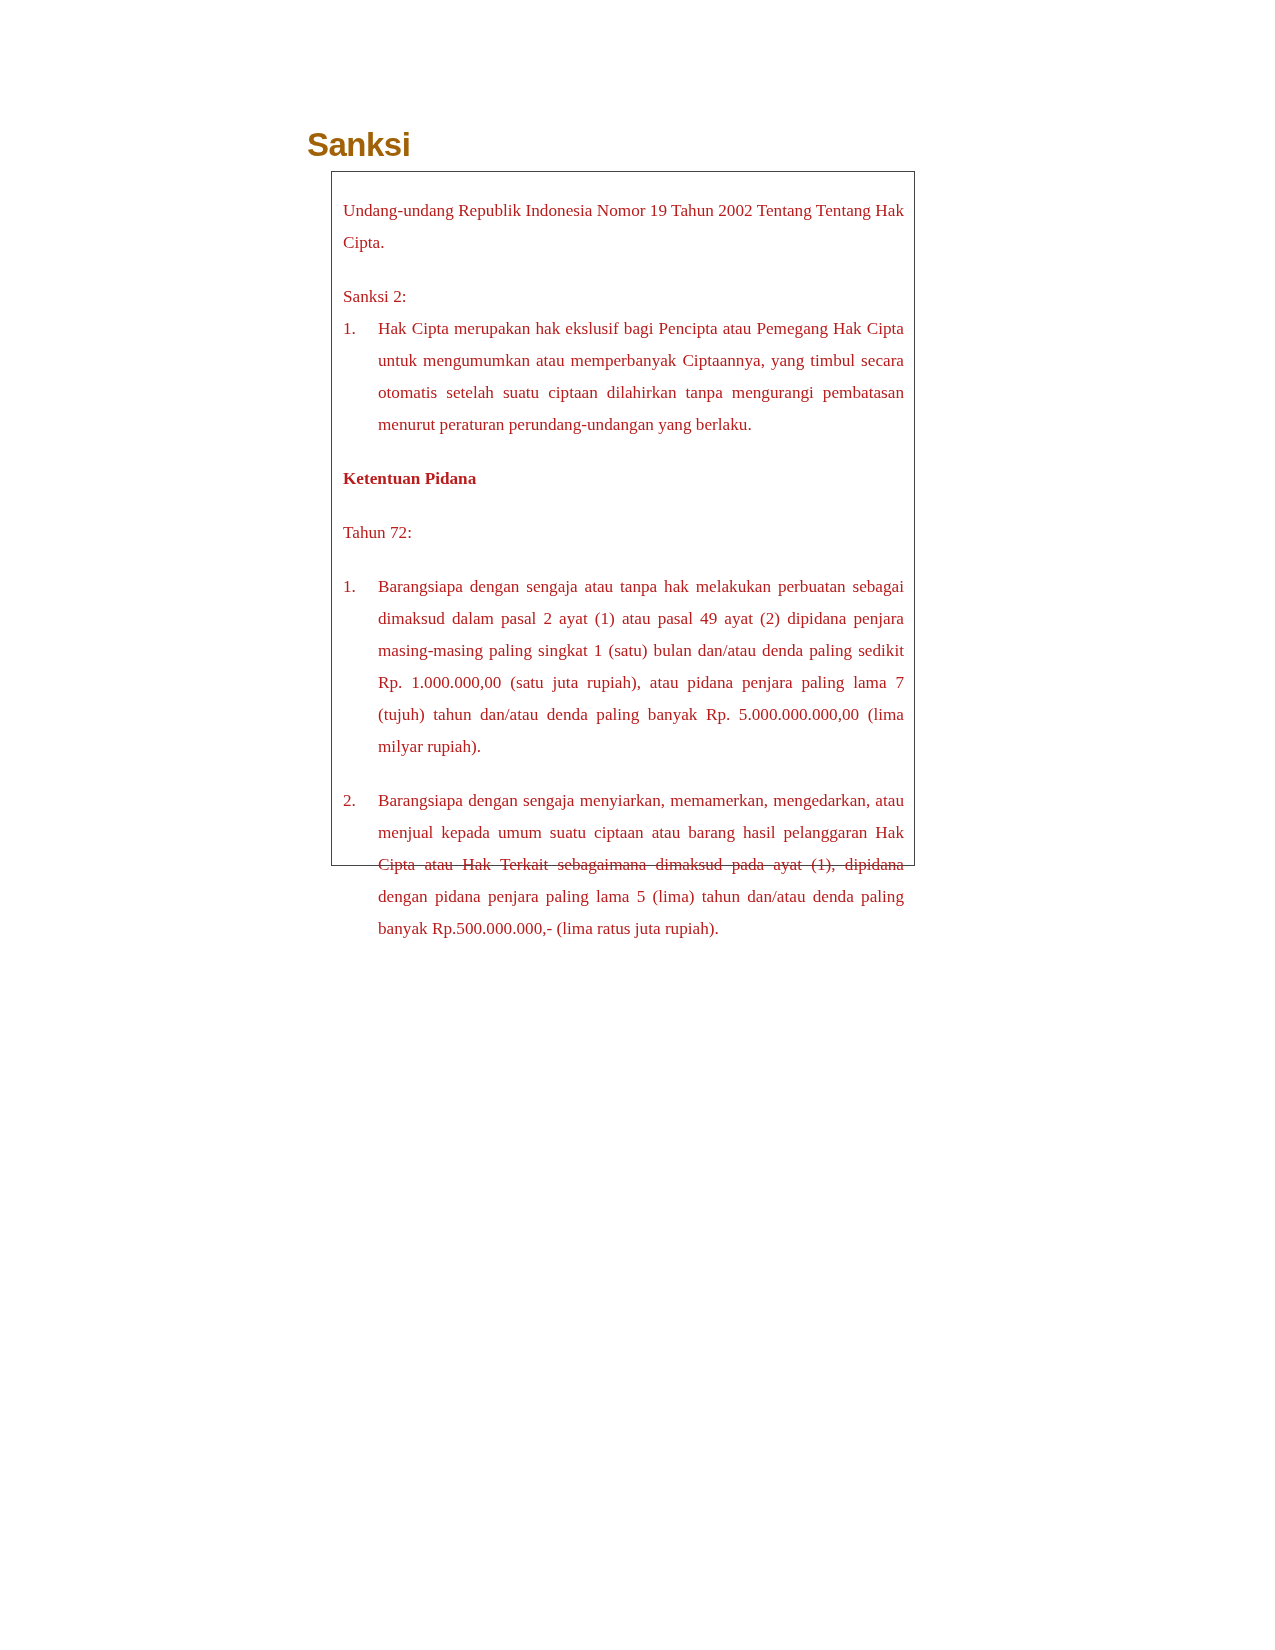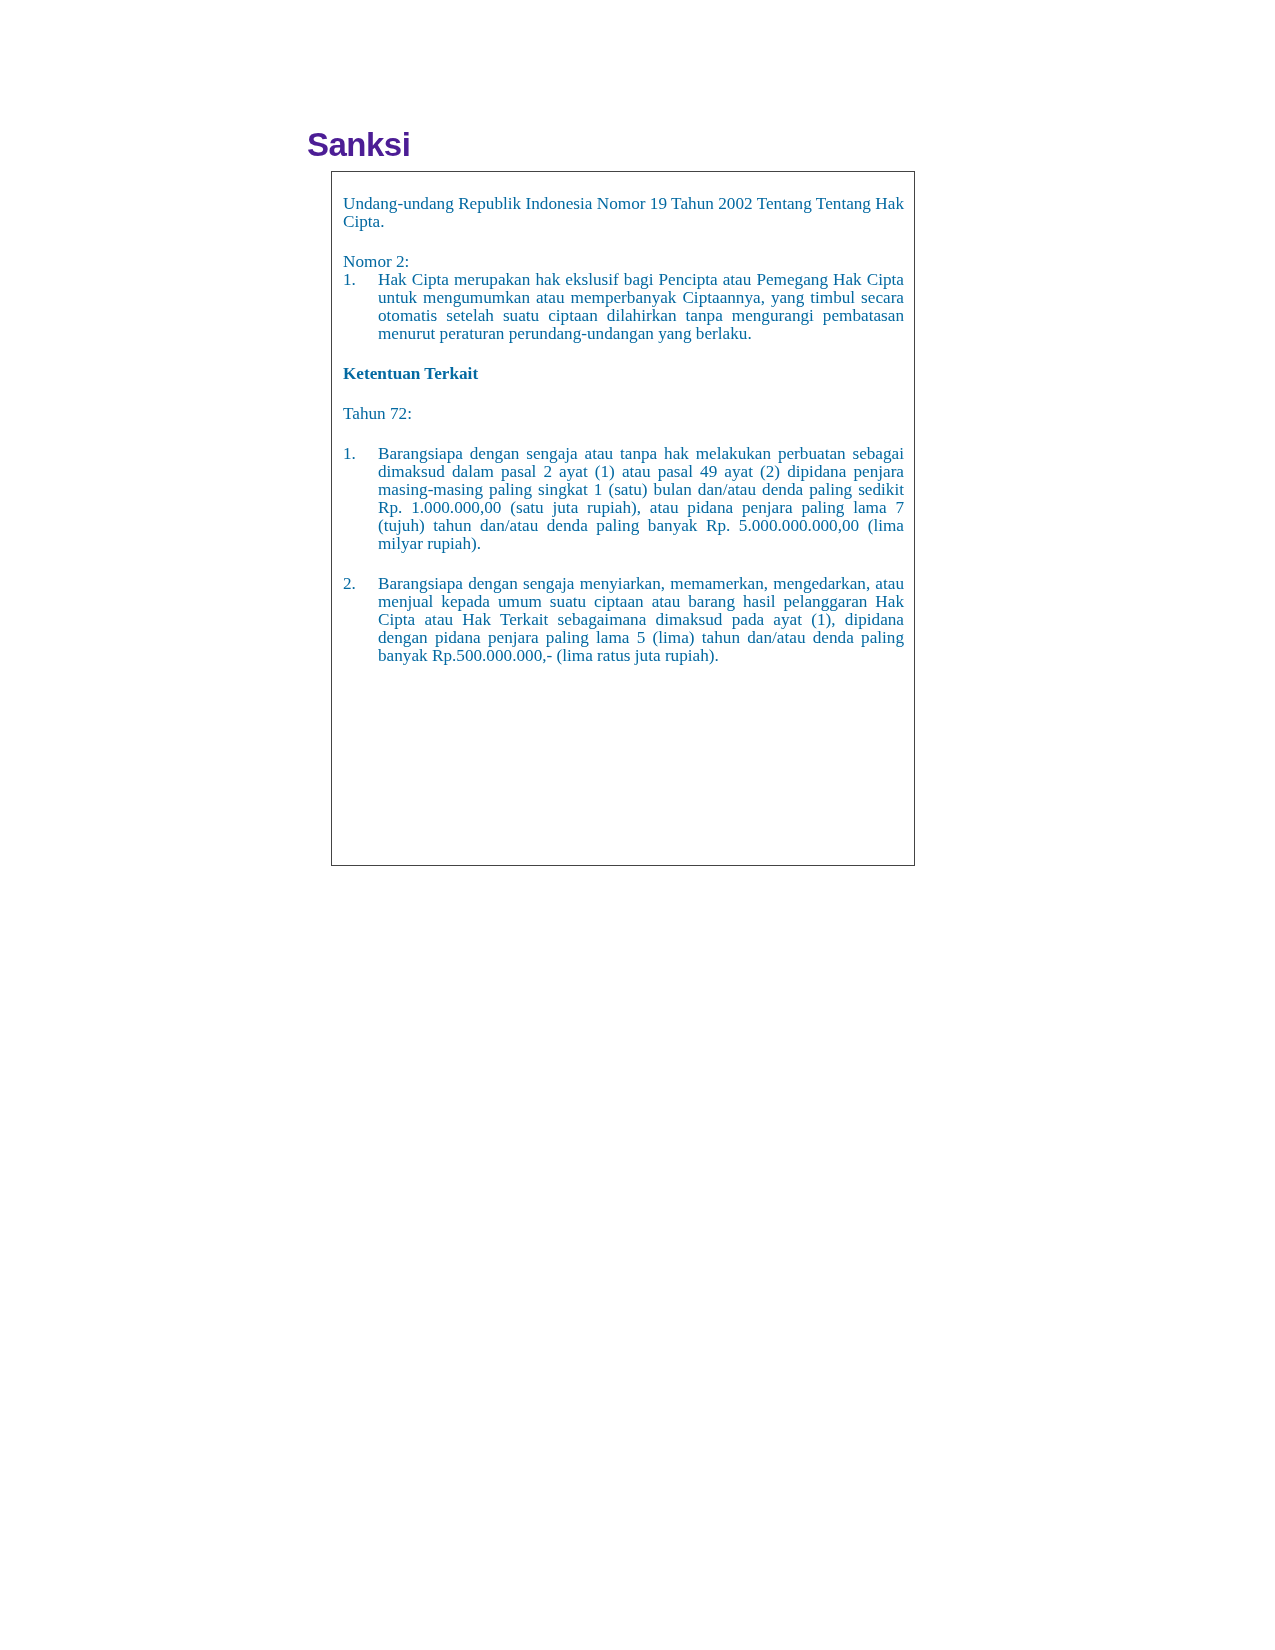--- a/index.html
+++ b/index.html
@@ -1,58 +1,58 @@
 <!DOCTYPE html>
 <html><head>
   <meta charset="utf-8">
   <style>
     html, body { margin: 0; padding: 0; background: #ffffff; }
     body { width: 1275px; height: 1650px; position: relative; overflow: hidden; }
     .page-title {
       position: absolute; left: 307px; top: 126px;
       font-family: "Liberation Sans", sans-serif; font-weight: bold;
-      font-size: 33px; color: #4c1d95; letter-spacing: -0.5px; margin: 0;
+      font-size: 33px; color: #a16207; letter-spacing: -0.5px; margin: 0;
     }
     .box {
       position: absolute; left: 331px; top: 171px;
       width: 584px; height: 695px;
       border: 1.5px solid #444; box-sizing: border-box;
     }
     .content {
       position: absolute; left: 343px; top: 195px; width: 561px;
       font-family: "Liberation Serif", serif; font-size: 17.2px;
-      line-height: 18px; color: #0369a1;
+      line-height: 32px; color: #b91c1c;
     }
     .content p { margin: 0; text-align: justify; }
     .intro { margin-bottom: 22px !important; }
     .heading { font-weight: bold; margin-bottom: 22px !important; }
     .pasal { margin: 0; }
     .gap { height: 22px; }
     .item { display: flex; text-align: justify; }
     .item .num { width: 35px; flex: none; }
     .item .txt { flex: 1; text-align: justify; }
   </style>
 </head>
 <body>
 
 <h1 class="page-title">Sanksi</h1>
 
 <div class="box"></div>
 
 <div class="content">
   <p class="intro">Undang-undang Republik Indonesia Nomor 19 Tahun 2002 Tentang Tentang Hak Cipta.</p>
 
-  <p class="pasal">Nomor 2:</p>
+  <p class="pasal">Sanksi 2:</p>
   <div class="item">
     <span class="num">1.</span>
     <span class="txt">Hak Cipta merupakan hak ekslusif bagi Pencipta atau Pemegang Hak Cipta untuk mengumumkan atau memperbanyak Ciptaannya, yang timbul secara otomatis setelah suatu ciptaan dilahirkan tanpa mengurangi pembatasan menurut peraturan perundang-undangan yang berlaku.</span>
   </div>
   <div class="gap"></div>
 
-  <p class="heading">Ketentuan Terkait</p>
+  <p class="heading">Ketentuan Pidana</p>
   <p class="pasal">Tahun 72:</p>
   <div class="gap"></div>
   <div class="item">
     <span class="num">1.</span>
     <span class="txt">Barangsiapa dengan sengaja atau tanpa hak melakukan perbuatan sebagai dimaksud dalam pasal 2 ayat (1) atau pasal 49 ayat (2) dipidana penjara masing-masing paling singkat 1 (satu) bulan dan/atau denda paling sedikit Rp. 1.000.000,00 (satu juta rupiah), atau pidana penjara paling lama 7 (tujuh) tahun dan/atau denda paling banyak Rp. 5.000.000.000,00 (lima milyar rupiah).</span>
   </div>
   <div class="gap"></div>
   <div class="item">
     <span class="num">2.</span>
     <span class="txt">Barangsiapa dengan sengaja menyiarkan, memamerkan, mengedarkan, atau menjual kepada umum suatu ciptaan atau barang hasil pelanggaran Hak Cipta atau Hak Terkait sebagaimana dimaksud pada ayat (1), dipidana dengan pidana penjara paling lama 5 (lima) tahun dan/atau denda paling banyak Rp.500.000.000,- (lima ratus juta rupiah).</span>

